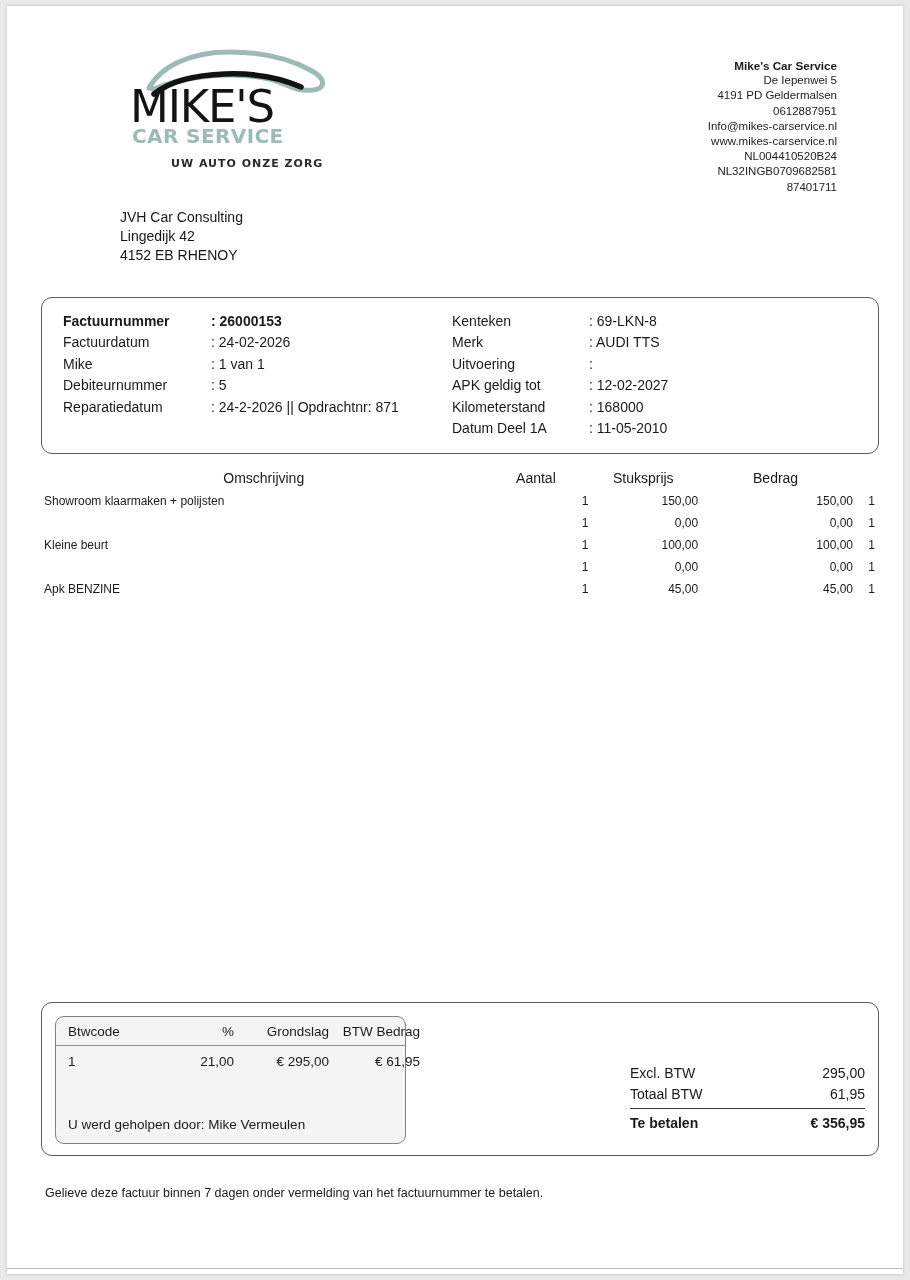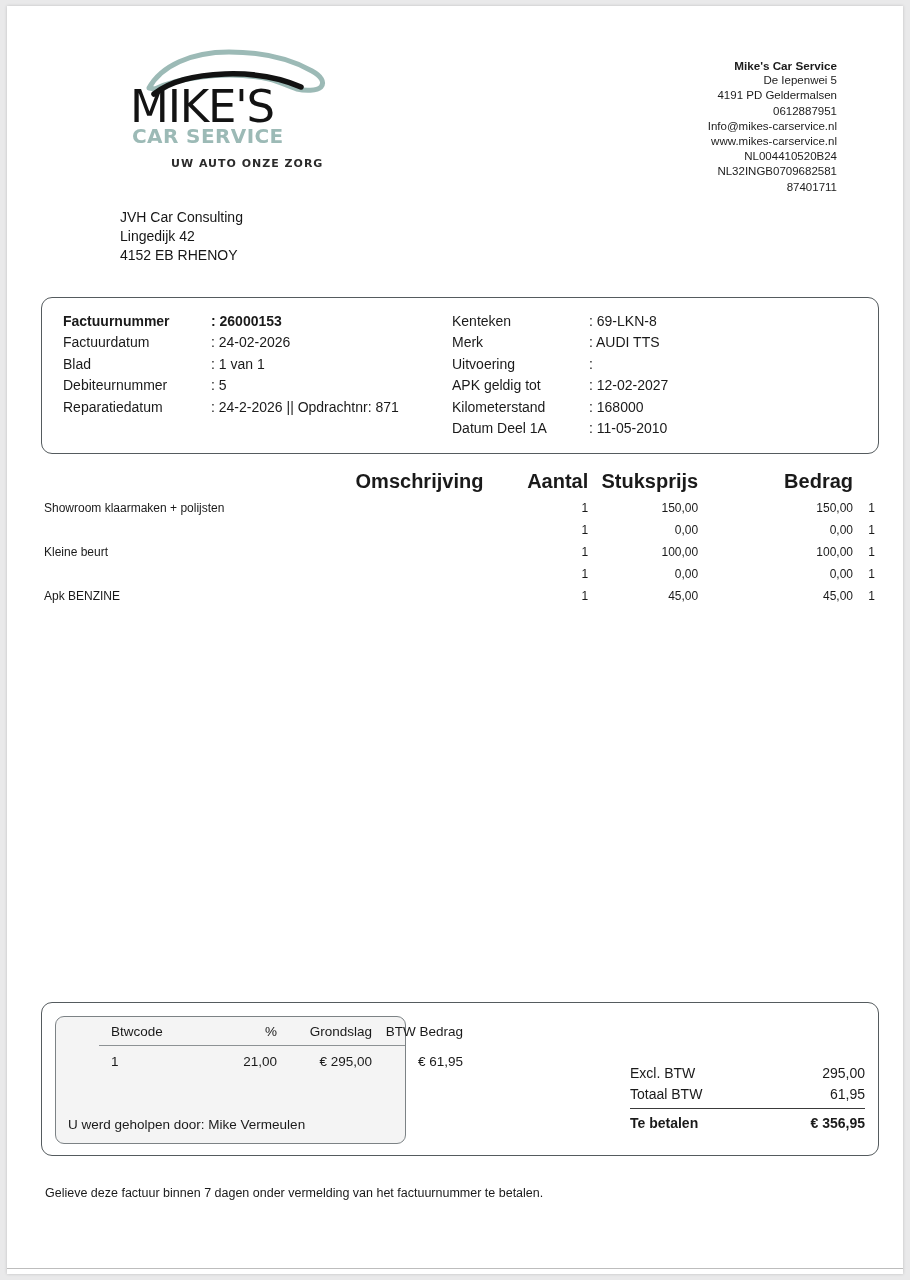--- a/index.html
+++ b/index.html
@@ -129,24 +129,24 @@
     left: 37px;
     top: 464px;
     width: 832px;
   }
   .items table {
     width: 100%;
     border-collapse: collapse;
     font-size: 14px;
   }
   .items th {
-    font-weight: bold;
-    text-align: right;
+    font-weight: normal;
+    text-align: center;
     padding: 0 0 7px 0;
-    font-size: 20px;
+    font-size: 14px;
   }
   .items td {
     padding: 1px 0 7px 0;
     font-size: 12px;
     white-space: nowrap;
   }
   .col-desc { width: 440px; text-align: left; }
   .col-qty  { width: 105px; text-align: right; }
   .col-unit { width: 110px; text-align: right; }
   .col-amt  { width: 155px; text-align: right; }
@@ -166,21 +166,20 @@
   .btw-box {
     position: absolute;
     left: 13px;
     top: 13px;
     width: 351px;
     height: 128px;
     border: 1.3px solid #7c8285;
     border-radius: 9px;
     background: #f4f4f4;
     box-sizing: border-box;
-    padding-left: 43px;
   }
   .btw-head {
     position: relative;
     display: flex;
     font-size: 13.5px;
     padding: 7px 12px 6px 12px;
     border-bottom: 1.1px solid #8d9294;
   }
   .btw-row {
     display: flex;
@@ -275,21 +274,21 @@
     <div class="info-col left">
         <div class="info-row bold">
           <span class="k">Factuurnummer</span>
           <span class="v">: 26000153</span>
         </div>
         <div class="info-row">
           <span class="k">Factuurdatum</span>
           <span class="v">: 24-02-2026</span>
         </div>
         <div class="info-row">
-          <span class="k">Blad</span>
+          <span class="k">Mike</span>
           <span class="v">: 1 van 1</span>
         </div>
         <div class="info-row">
           <span class="k">Debiteurnummer</span>
           <span class="v">: 5</span>
         </div>
         <div class="info-row">
           <span class="k">Reparatiedatum</span>
           <span class="v">: 24-2-2026 || Opdrachtnr: 871</span>
         </div>

